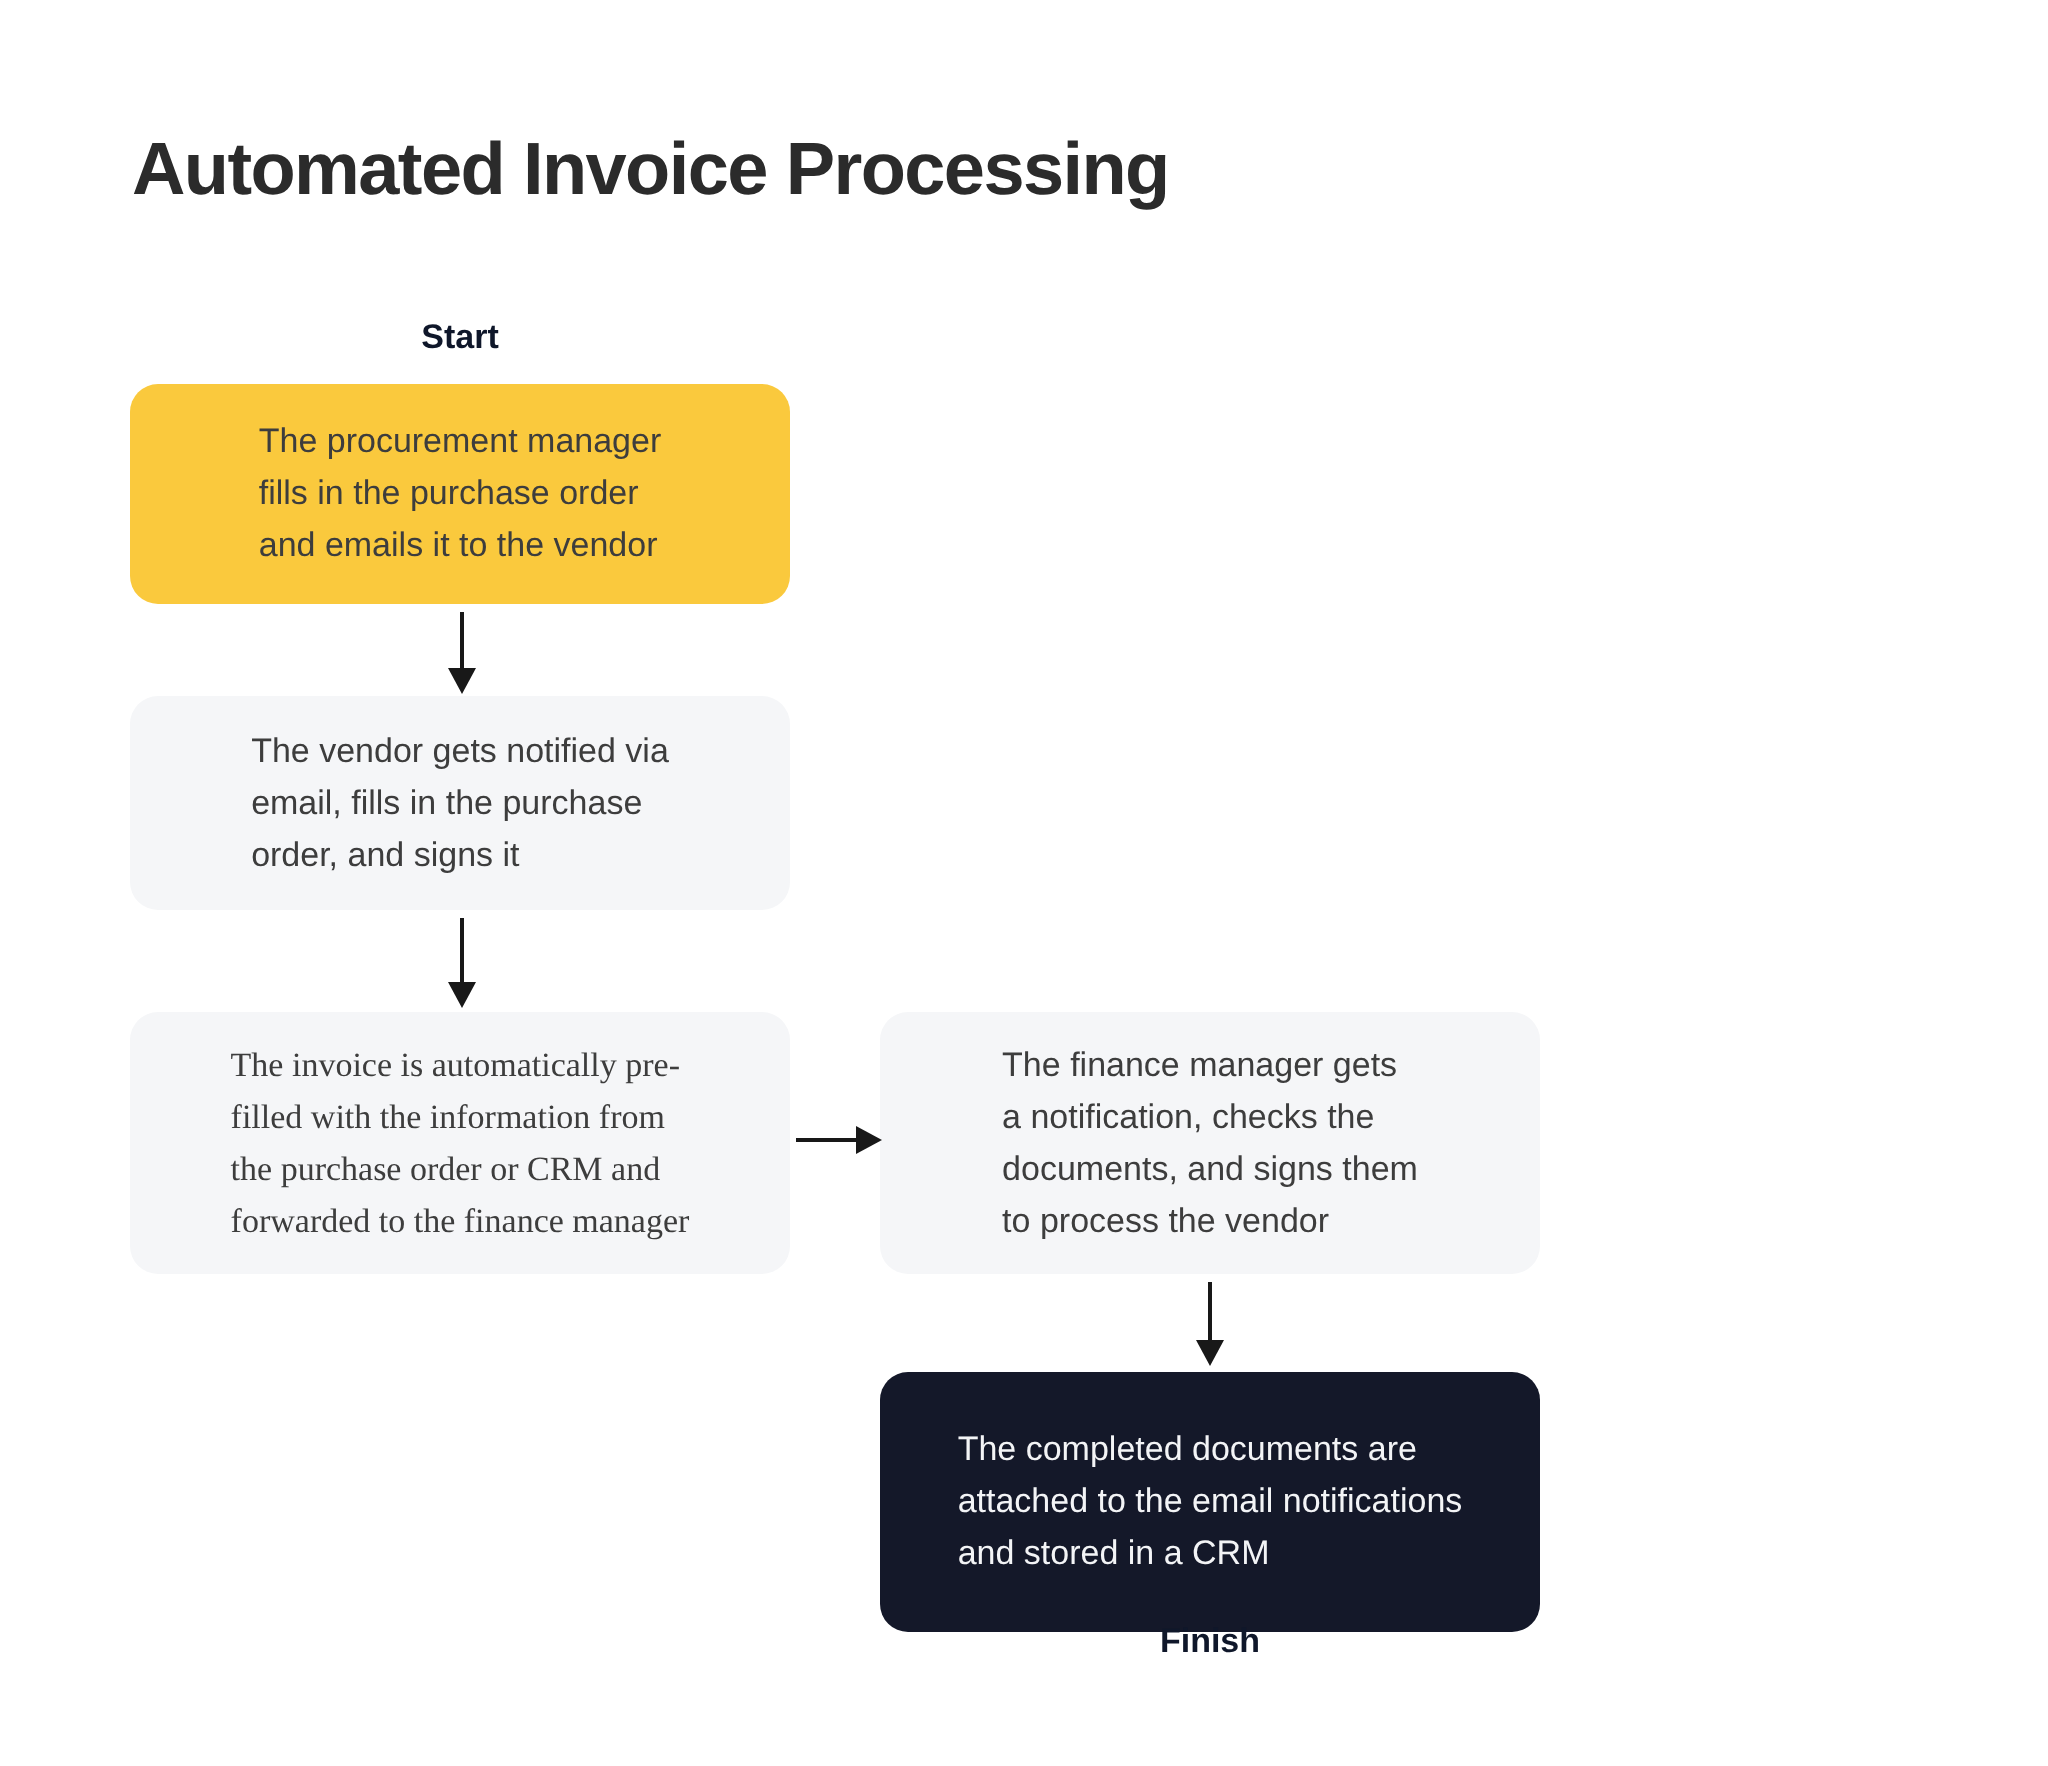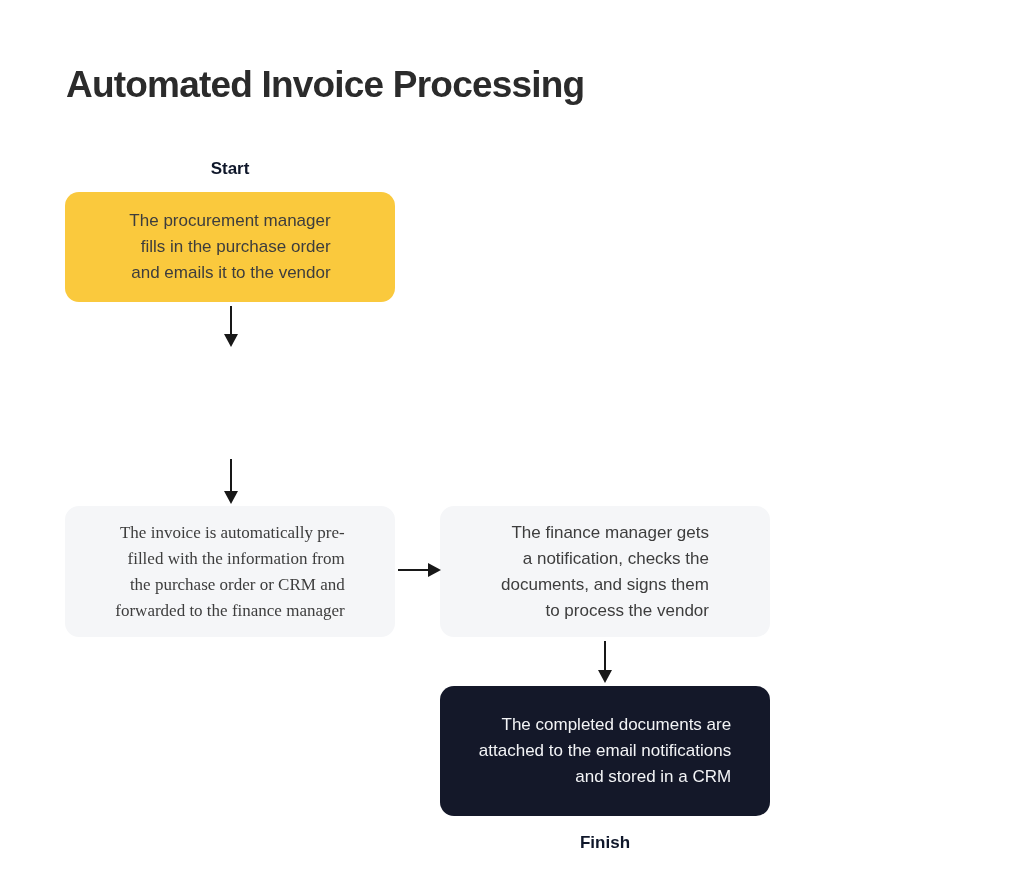--- a/index.html
+++ b/index.html
@@ -26,29 +26,29 @@
   }
   .lane-label {
     position: absolute;
     width: 330px;
     text-align: center;
     font-size: 17px;
     font-weight: 600;
     color: #0f172a;
   }
   .lane-label.start  { left: 65px;  top: 159px; }
-  .lane-label.finish { left: 440px; top: 833px; text-align: center; }
+  .lane-label.finish { left: 440px; top: 811px; text-align: center; }
   .node {
     position: absolute;
     width: 330px;
     border-radius: 14px;
     display: flex;
     align-items: center;
     justify-content: center;
-    text-align: right;
+    text-align: left;
     white-space: pre-line;
     font-size: 17px;
     line-height: 26px;
     color: var(--node-text, #3D3D3D);
     padding: 8px 10px;
   }
   .node.n-start {
     left: 65px; top: 192px; height: 110px;
     background: var(--start-node, #FAC93D);
   }
@@ -75,20 +75,23 @@
 
 <div class="stage">
 
   <h1 class="title">Automated Invoice Processing</h1>
 
   <div class="lane-label start">Start</div>
 
   <div class="node n-start">The procurement manager
 fills in the purchase order
 and emails it to the vendor</div>
+  <div class="node n-proc n1">The vendor gets notified via
+email, fills in the purchase
+order, and signs it</div>
   <div class="node n-proc n2">The invoice is automatically pre-
 filled with the information from
 the purchase order or CRM and
 forwarded to the finance manager</div>
   <div class="node n-proc n3">The finance manager gets
 a notification, checks the
 documents, and signs them
 to process the vendor</div>
   <div class="node n-finish">The completed documents are
 attached to the email notifications

